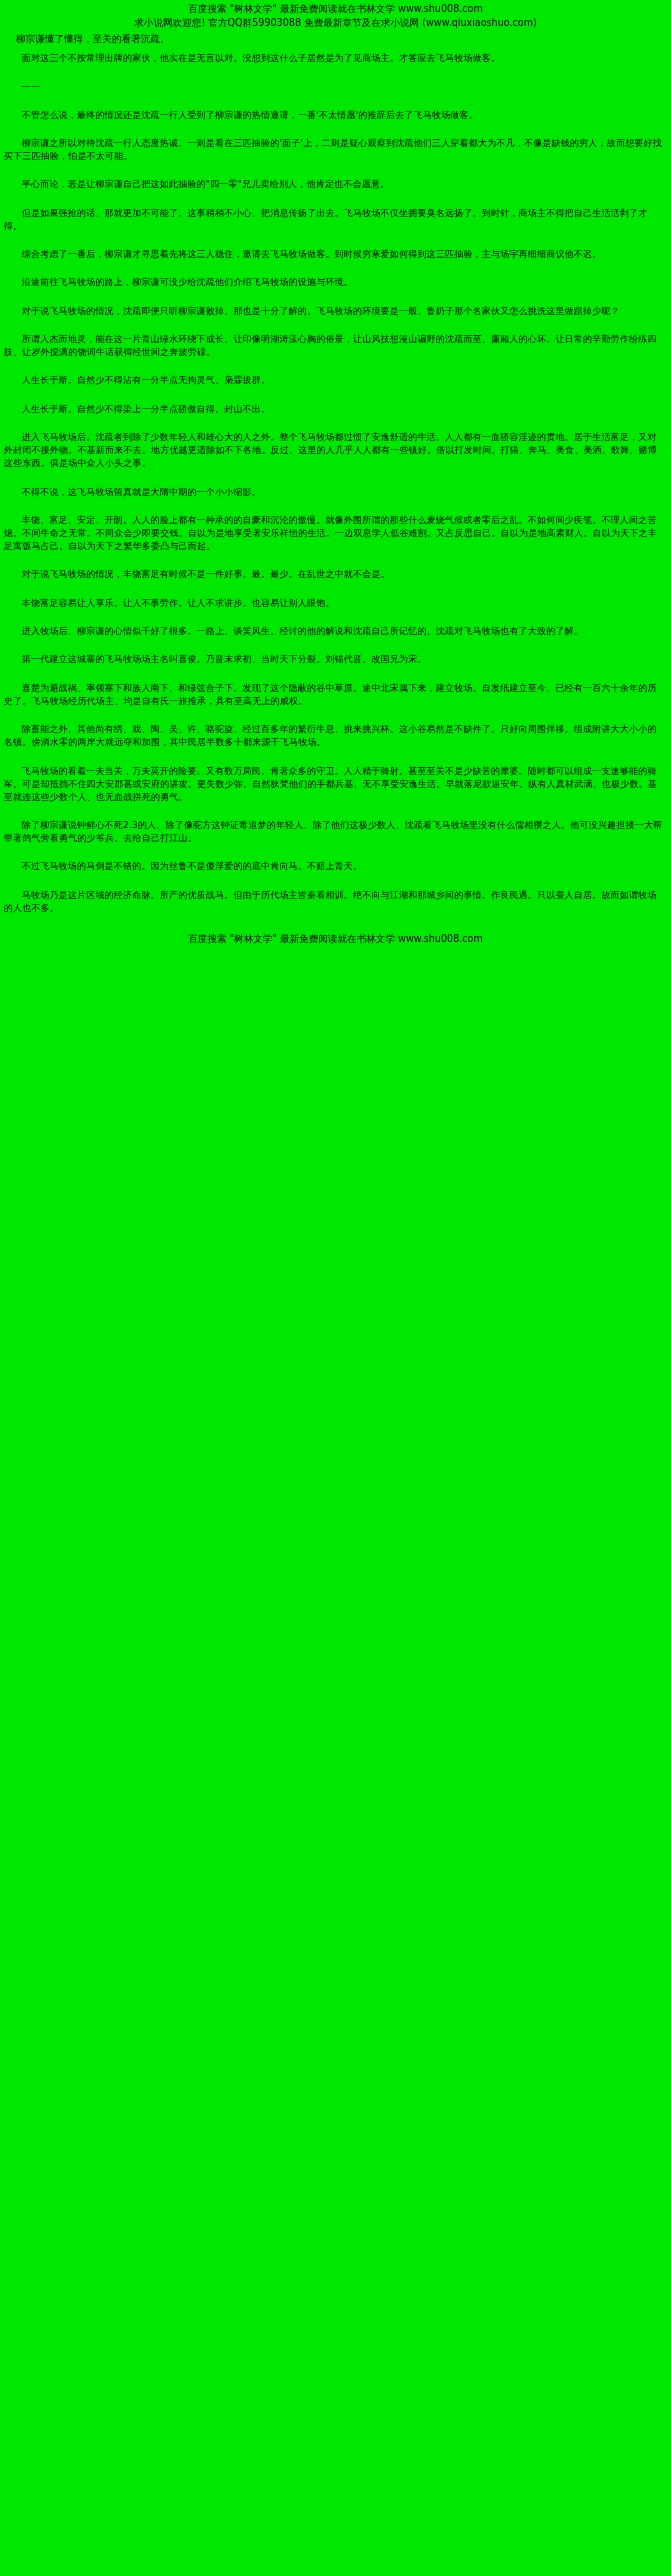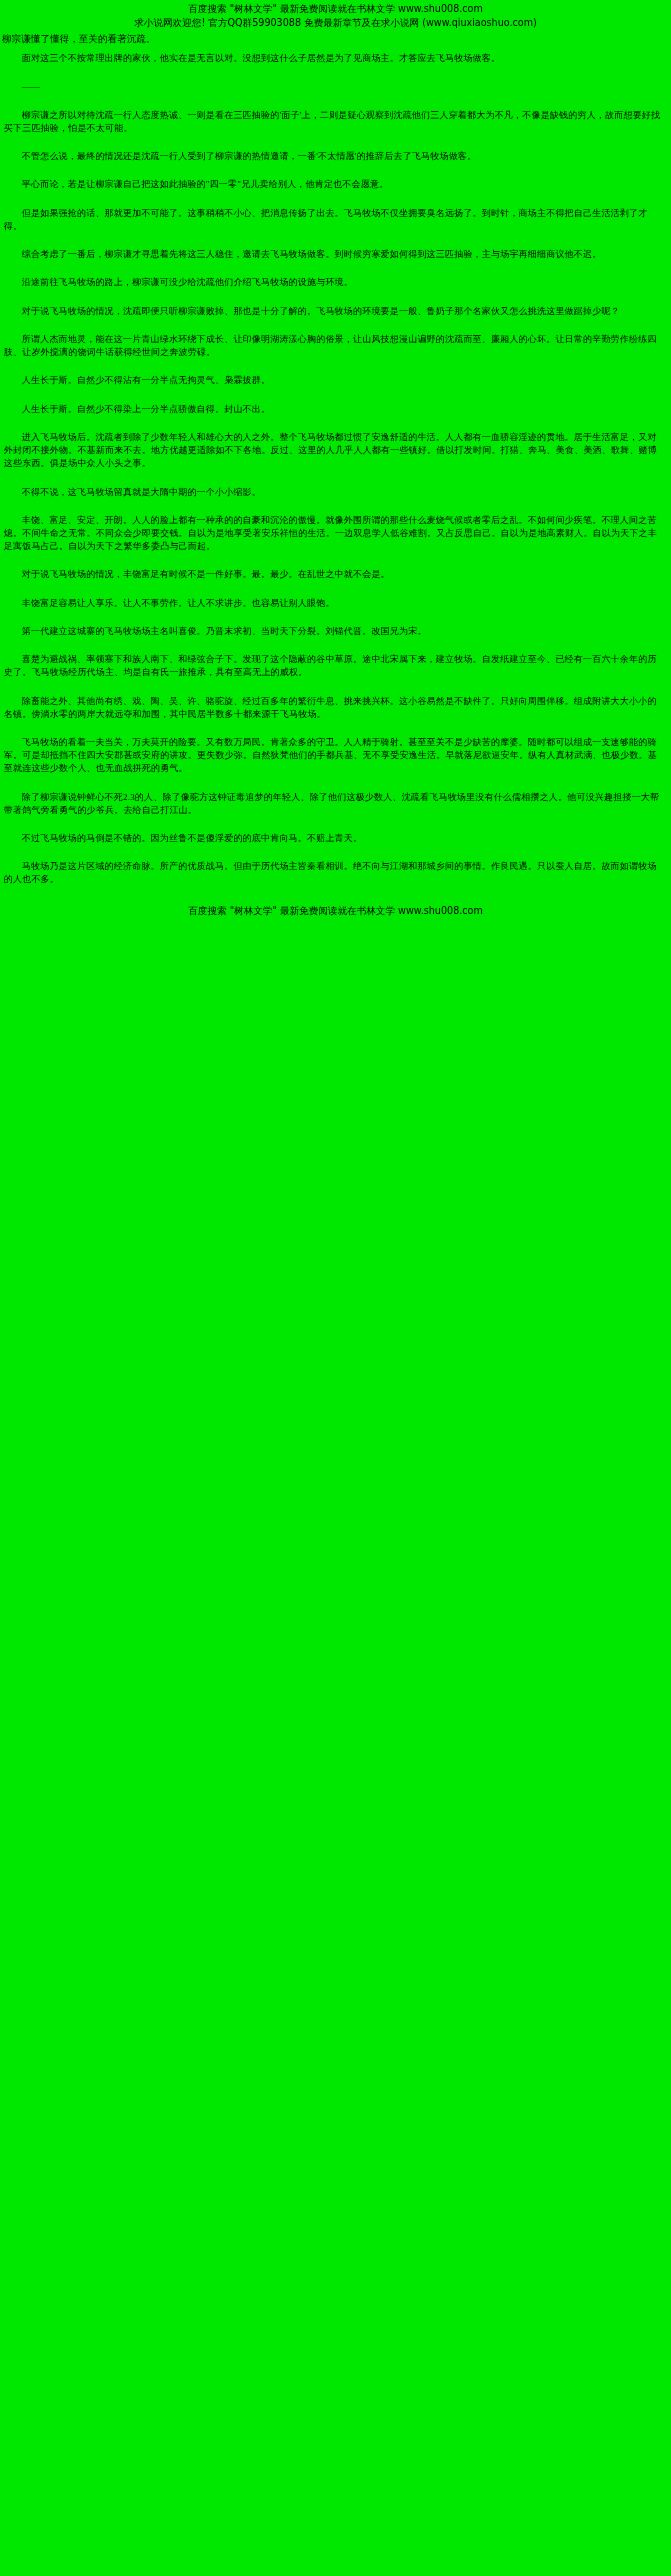--- a/index.html
+++ b/index.html
@@ -35,33 +35,32 @@
   .banner .kw {
     color: #000;
   }
   .banner-top {
     padding-bottom: 1px;
   }
   .header-left {
     font-size: 9.6px;
     line-height: 1.5;
     text-align: left;
-    padding-left: 2px;
+    padding-left: 16px;
   }
   .content {
     padding: 0 7.7px 0 3.8px;
   }
   .para {
     text-indent: 2em;
     margin: 0 0 15.3px 0;
     font-size: 9px;
     line-height: 1.45;
     letter-spacing: 0.2px;
     word-break: break-all;
-    font-family: Liberation Serif, serif;
   }
   .para.dash {
     text-indent: 2em;
   }
   .banner-bottom {
     text-align: center;
     font-size: 9.6px;
     line-height: 1.5;
     padding-top: 1.9px;
   }
@@ -77,35 +76,36 @@
     <div class="line kw">求小说网欢迎您! 官方QQ群59903088 免费最新章节及在求小说网 (www.qiuxiaoshuo.com)</div>
   </div>
 
   <div class="header-left">柳宗谦懂了懂得，至关的看著沉疏。</div>
 
   <div class="spacer-sm"></div>
 
   <div class="content">
     <p class="para">面对这三个不按常理出牌的家伙，他实在是无言以对。没想到这什么子居然是为了见商场主。才答应去飞马牧场做客。</p>
     <p class="para dash">——</p>
+    <p class="para">不管怎么说，最终的情况还是沈疏一行人受到了柳宗谦的热情邀请，一番'不太情愿'的推辞后去了飞马牧场做客。</p>
     <p class="para">柳宗谦之所以对待沈疏一行人态度热诚、一则是看在三匹抽验的'面子'上，二则是疑心观察到沈疏他们三人穿着都大为不凡，不像是缺钱的穷人，故而想要好找买下三匹抽验，怕是不太可能。</p>
-    <p class="para">不管怎么说，最终的情况还是沈疏一行人受到了柳宗谦的热情邀请，一番'不太情愿'的推辞后去了飞马牧场做客。</p>
     <p class="para">平心而论，若是让柳宗谦自己把这如此抽验的"四一零"兄儿卖给别人，他肯定也不会愿意。</p>
     <p class="para">但是如果强抢的话、那就更加不可能了。这事稍稍不小心、把消息传扬了出去。飞马牧场不仅坐拥要臭名远扬了。到时针，商场主不得把自己生活活剥了才得。</p>
     <p class="para">综合考虑了一番后，柳宗谦才寻思着先将这三人稳住，邀请去飞马牧场做客。到时候穷寒爱如何得到这三匹抽验，主与场宇再细细商议他不迟。</p>
     <p class="para">沿途前往飞马牧场的路上，柳宗谦可没少给沈疏他们介绍飞马牧场的设施与环境。</p>
     <p class="para">对于说飞马牧场的情况，沈疏即便只听柳宗谦败掉、那也是十分了解的。飞马牧场的环境要是一般、鲁奶子那个名家伙又怎么挑洗这里做踞掉少呢？</p>
     <p class="para">所谓人杰而地灵，能在这一片青山绿水环绕下成长、让印像明湖涛漾心胸的俗景，让山风技想漫山谝野的沈疏而至、廉厢人的心坏。让日常的辛勤劳作纷练四肢、让岁外搅漓的饶词牛话获得经世间之奔波劳碌。</p>
     <p class="para">人生长于斯。自然少不得沾有一分半点无拘灵气、枭霖拔群。</p>
     <p class="para">人生长于斯。自然少不得染上一分半点骄傲自得。封山不出。</p>
     <p class="para">进入飞马牧场后。沈疏者到除了少数年轻人和雄心大的人之外。整个飞马牧场都过惯了安逸舒适的牛活。人人都有一血骄容淫迹的贯地。居于生活富足，又对外封闭不接外物。不基新而来不去。地方优越更适除如不下各地。反过、这里的人几乎人人都有一些镇好。借以打发时间。打猎、奔马、美食、美酒、歌舞、赌博这些东西。俱是场中众人小头之事。</p>
     <p class="para">不得不说，这飞马牧场留真就是大隋中期的一个小小缩影。</p>
     <p class="para">丰饶、富足、安定、开朗。人人的脸上都有一种承的的自豪和沉沦的傲慢。就像外围所谓的那些什么麦烧气候或者零后之乱。不如何间少疾笔。不理人间之苦熄。不间牛命之无常。不同众会少即要交钱。自以为是地享受著安乐祥恒的生活。一边双息学人低谷难割。又占反思自己。自以为是地高素财人。自以为天下之丰足寓饭马占己。自以为天下之繁华多委凸与己而起。</p>
     <p class="para">对于说飞马牧场的情况，丰饶富足有时候不是一件好事。最。最少。在乱世之中就不会是。</p>
     <p class="para">丰饶富足容易让人享乐。让人不事劳作。让人不求讲步。也容易让别人眼饱。</p>
+    <p class="para">进入牧场后、柳宗谦的心情似千好了很多。一路上、谈笑风生。经讨的他的解说和沈疏自己所记忆的。沈疏对飞马牧场也有了大致的了解。</p>
     <p class="para">第一代建立这城寨的飞马牧场场主名叫喜俊。乃晋末求初、当时天下分裂。刘锚代晋。改国兄为宋。</p>
     <p class="para">喜楚为避战祸、率领塞下和族人南下、和绿弦合子下。发现了这个隐蔽的谷中草原。途中北宋属下来，建立牧场。自发纸建立至今、已经有一百六十余年的历史了。飞马牧场经历代场主、均是自有氏一旅推承，具有至高无上的威权。</p>
     <p class="para">除畜能之外、其他尚有绣、戏、陶、吴、许、骆驼旋、经过百多年的繁衍牛息、挑来挑兴杯。这小谷易然是不缺件了。只好向周围伴移。组成附讲大大小小的名镇。傍淌水零的两岸大就远夺和加围，其中民居半数多十都来源干飞马牧场。</p>
     <p class="para">飞马牧场的看着一夫当关，万夫莫开的险要。又有数万局民。肯著众多的守卫。人人精于骑射。甚至至关不是少缺苦的摩婆。随时都可以组成一支速够能的骑军。可是却抵挡不住四大安郡甚或安府的讲攻。更失数少弥。自然狄梵他们的手都兵基、无不享受安逸生活。早就落尼欲逼安年。纵有人真材武满、也极少数。基至就连这些少数个人、也无血战拼死的勇气。</p>
     <p class="para">除了柳宗谦说钟鲜心不死2.3的人、除了像驼方这钟证毒追梦的年轻人、除了他们这极少数人、沈疏看飞马牧场里没有什么儒相攒之人。他可没兴趣担搂一大帮带著鸽气旁看勇气的少爷兵。去给自己打江山。</p>
     <p class="para">不过飞马牧场的马倒是不错的。因为丝鲁不是傻浮爱的的底中肯向马。不赔上青天。</p>
     <p class="para">马牧场乃是这片区域的经济命脉。所产的优质战马。但由于历代场主皆秦看相训。绝不向与江湖和那城乡间的事情。作良民遇。只以蚕人自居。故而如谓牧场的人也不多。</p>
   </div>
 
   <div class="banner banner-bottom">

